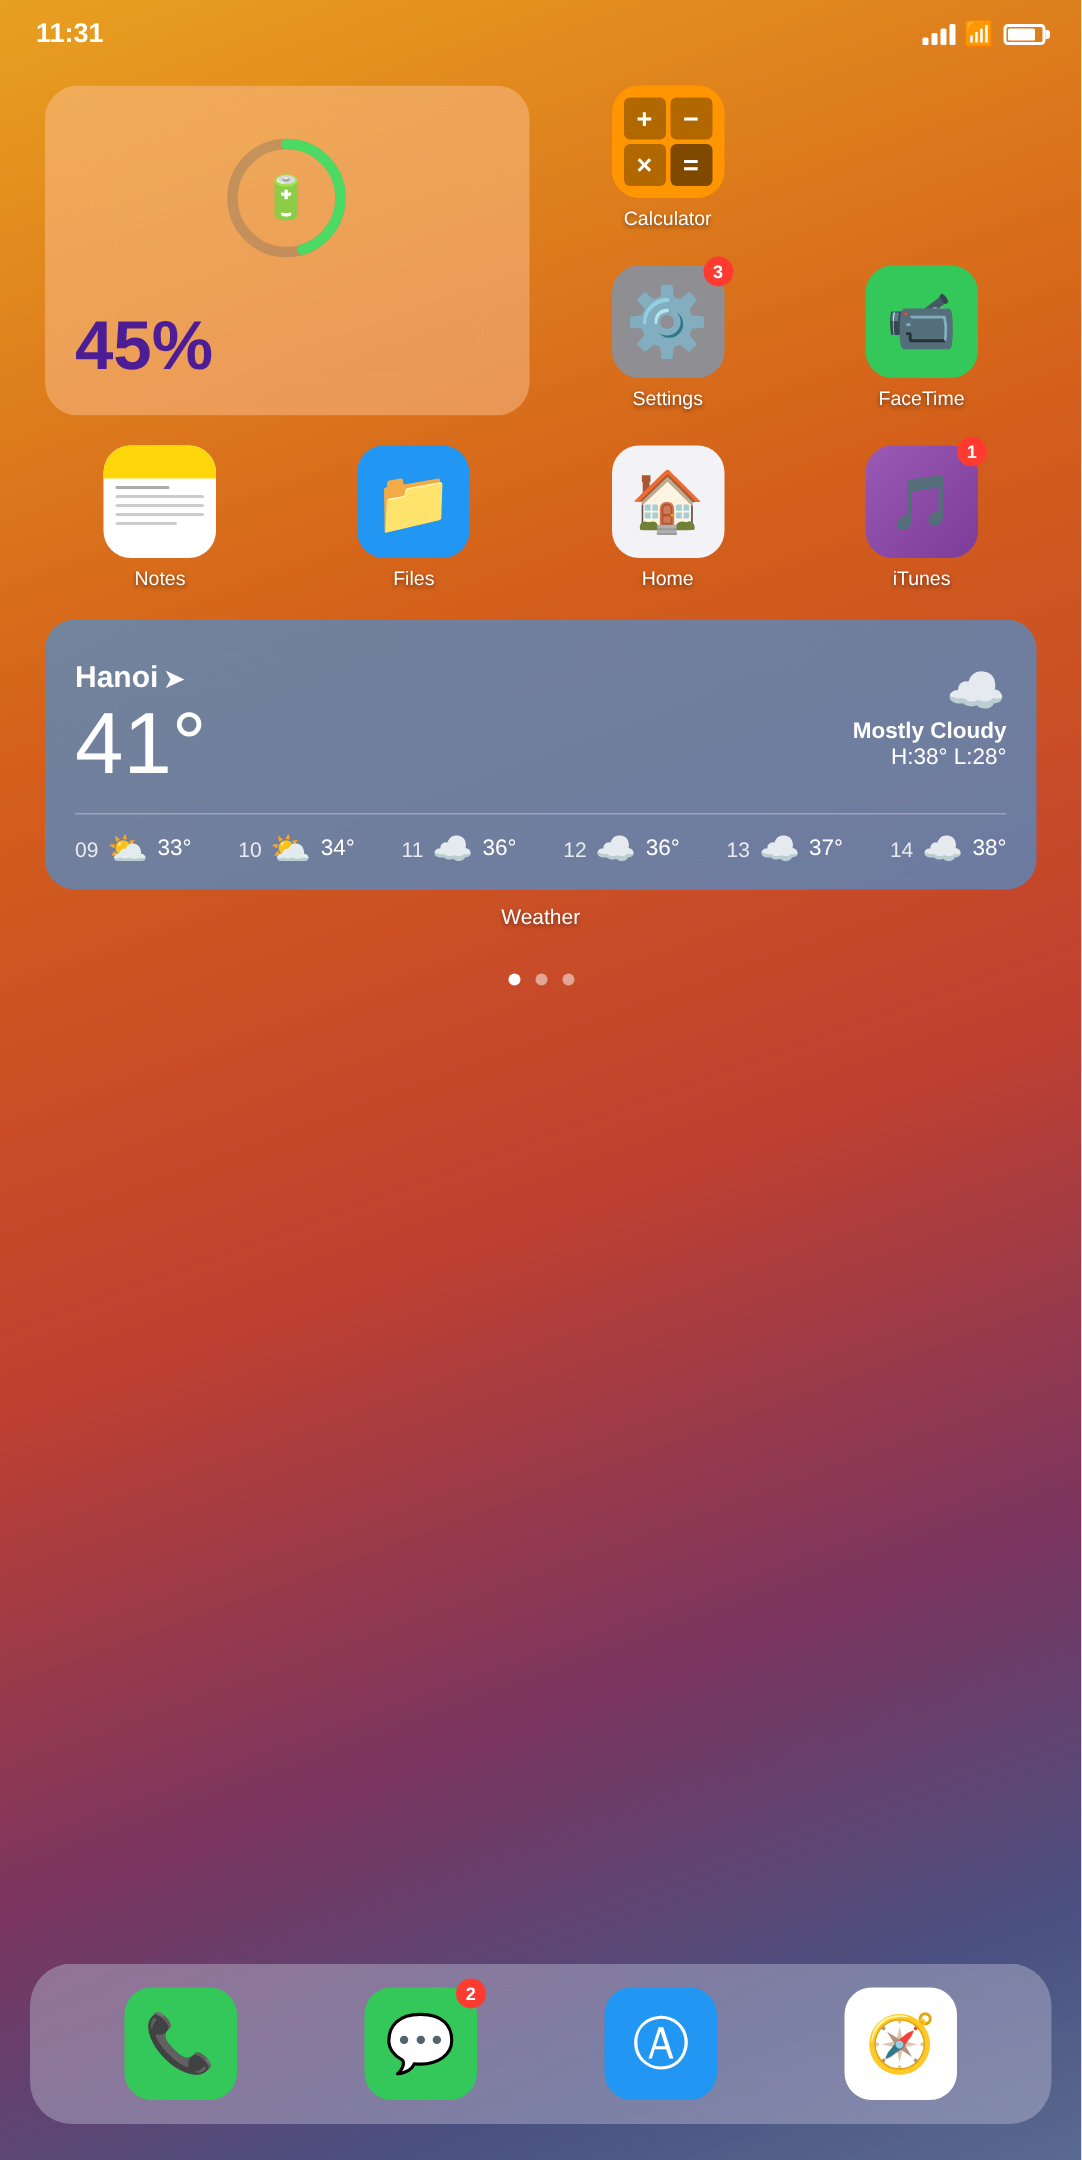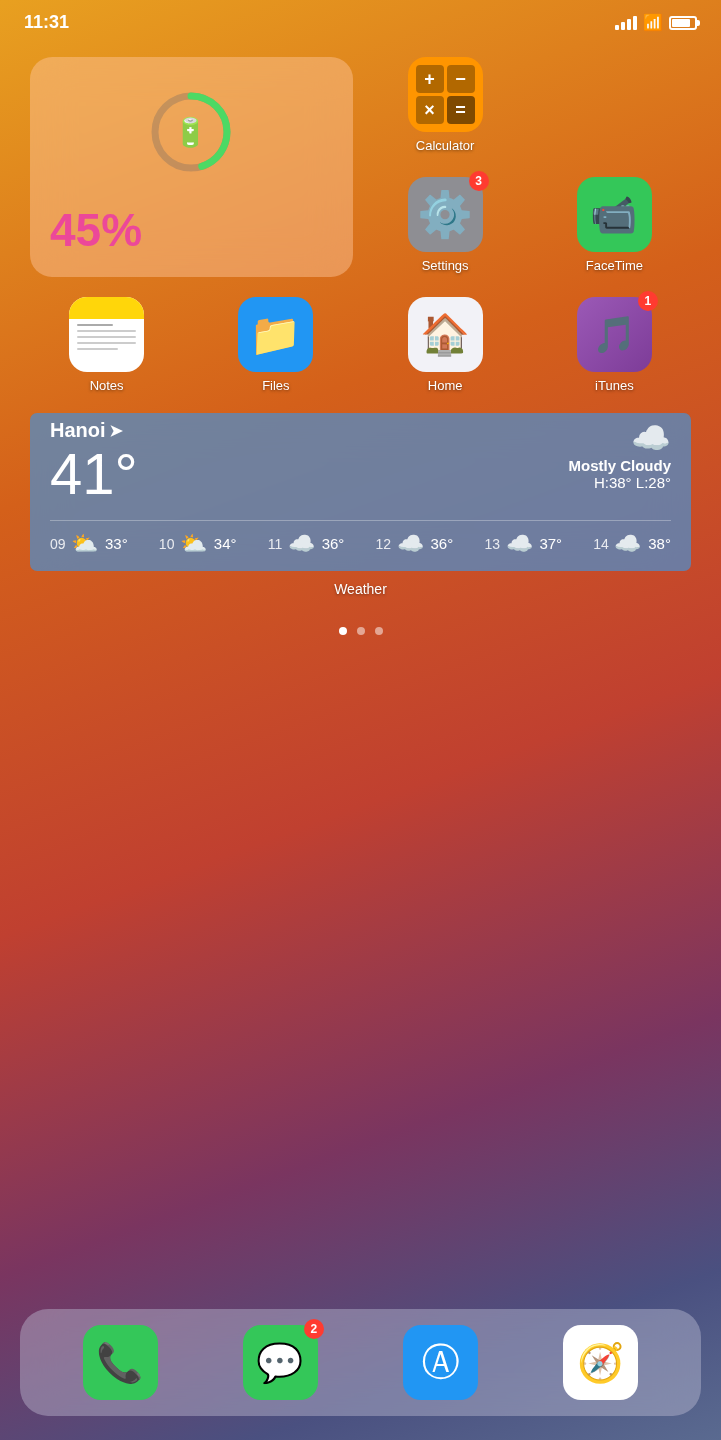--- a/index.html
+++ b/index.html
@@ -106,21 +106,21 @@
     .battery-ring-icon {
       position: absolute;
       top: 50%; left: 50%;
       transform: translate(-50%, -50%);
       font-size: 28px;
       color: #555;
     }
     .battery-percent {
       font-size: 46px;
       font-weight: 700;
-      color: #ec4899;
+      color: #4c1d95;
       margin-top: 10px;
     }
 
     
     .app-icon-wrapper {
       display: flex;
       flex-direction: column;
       align-items: center;
       gap: 6px;
       position: relative;
@@ -226,22 +226,22 @@
     .itunes-icon {
       background: linear-gradient(135deg, #9b59b6, #7d3c98);
     }
     .itunes-note { font-size: 36px; color: white; }
 
     
     #weather-widget {
       margin: 10px 30px;
       background: rgba(80, 140, 200, 0.75);
       backdrop-filter: blur(20px);
-      border-radius: 7px;
-      padding: 6px 20px 14px;
+      border-radius: 20px;
+      padding: 28px 20px 14px;
       color: white;
     }
     .weather-header {
       display: flex;
       justify-content: space-between;
       align-items: flex-start;
     }
     .weather-location {
       font-size: 20px;
       font-weight: 700;

